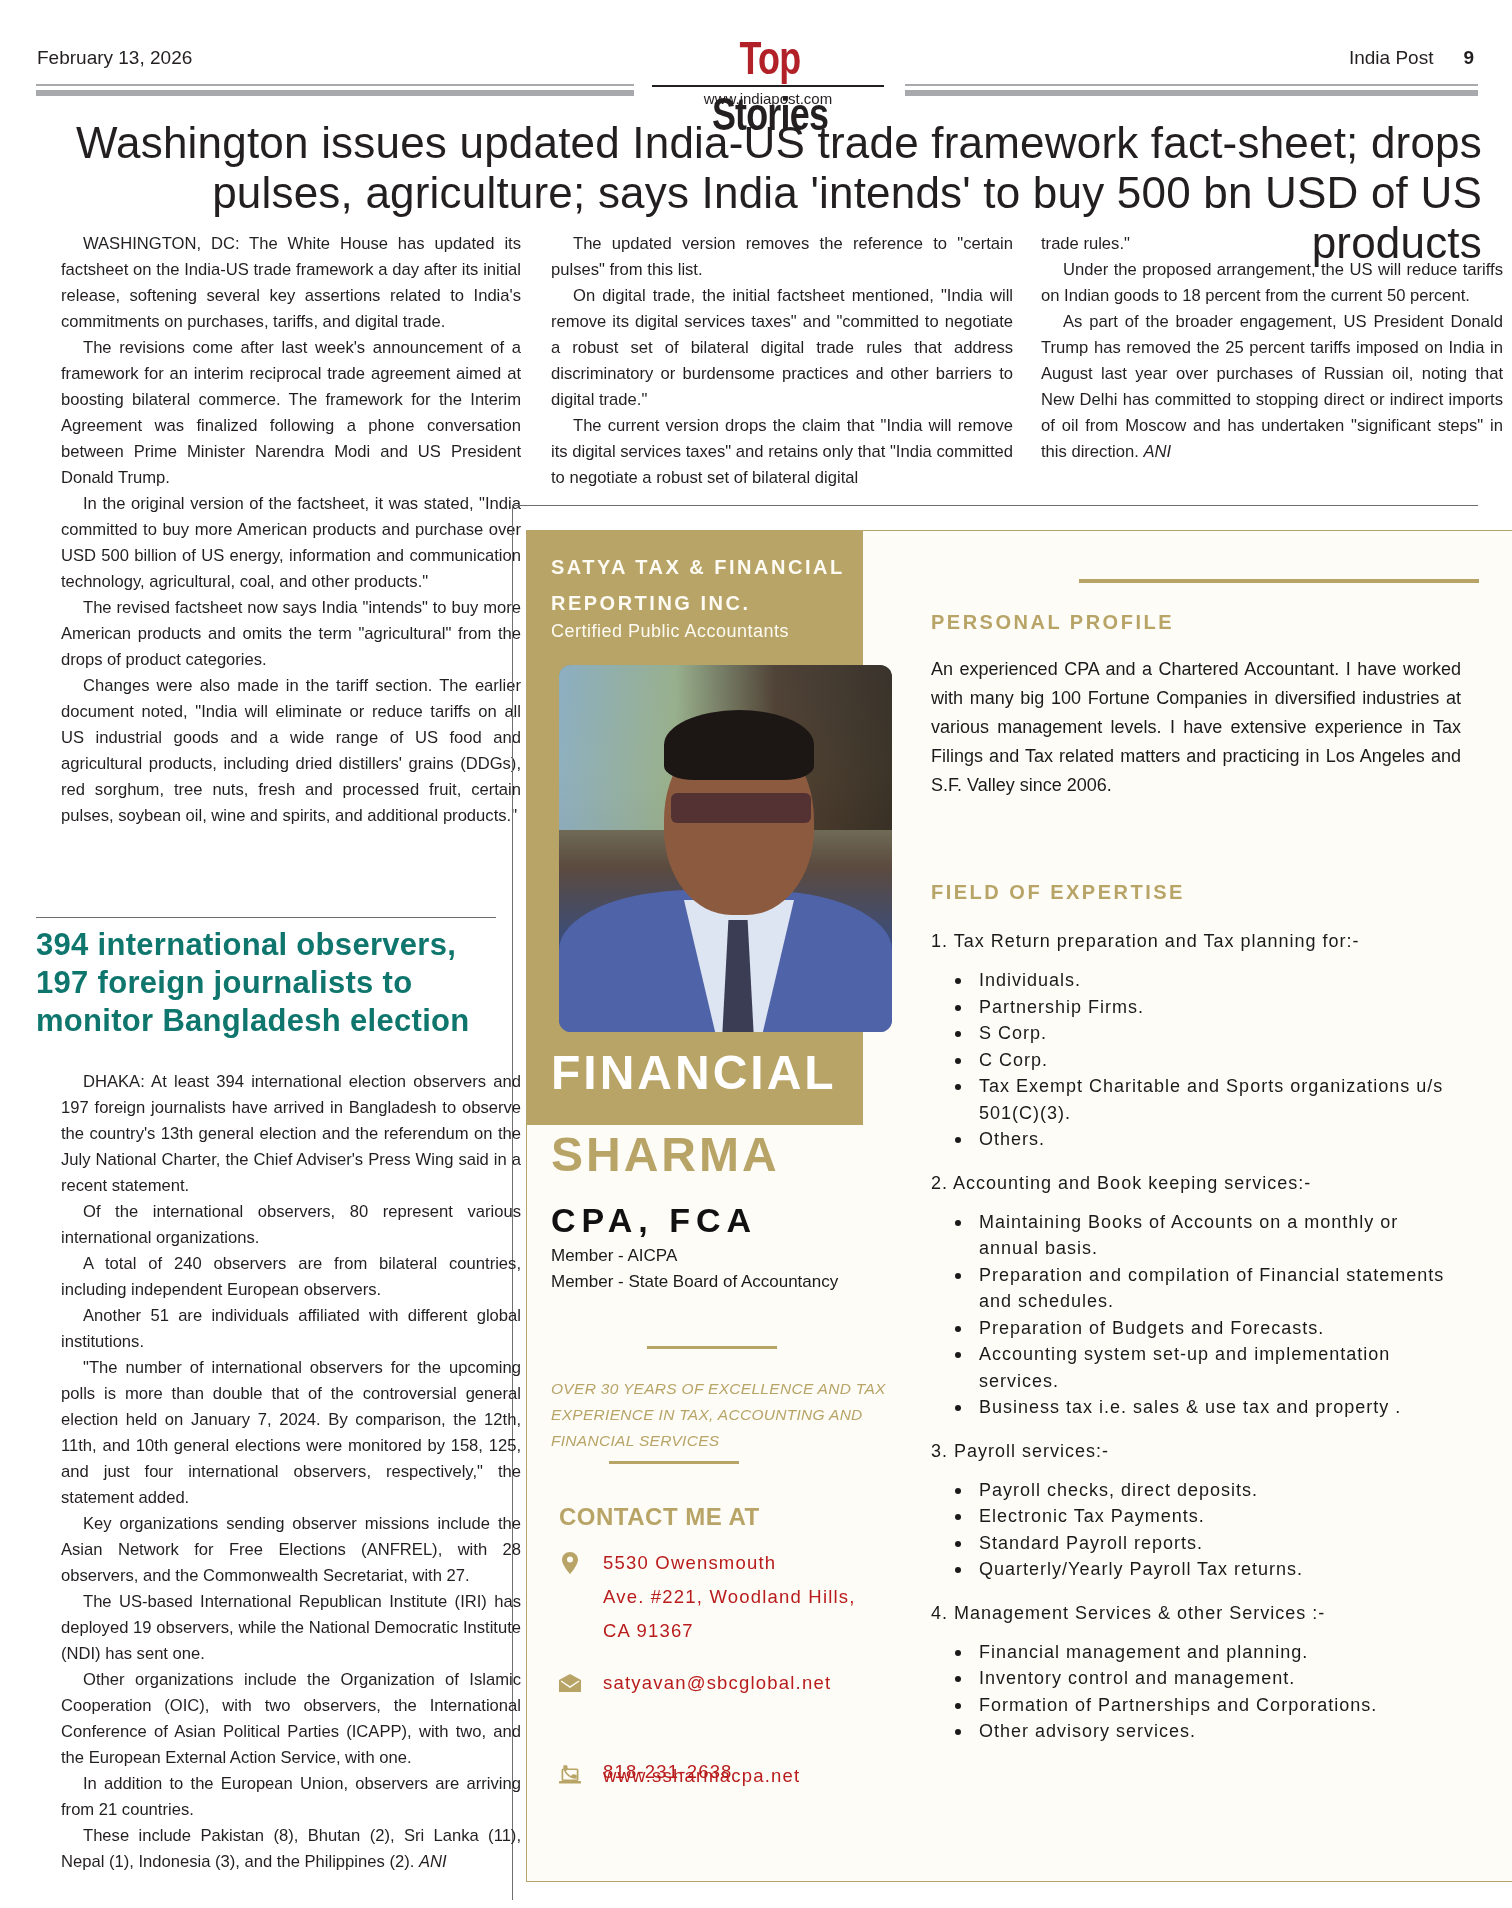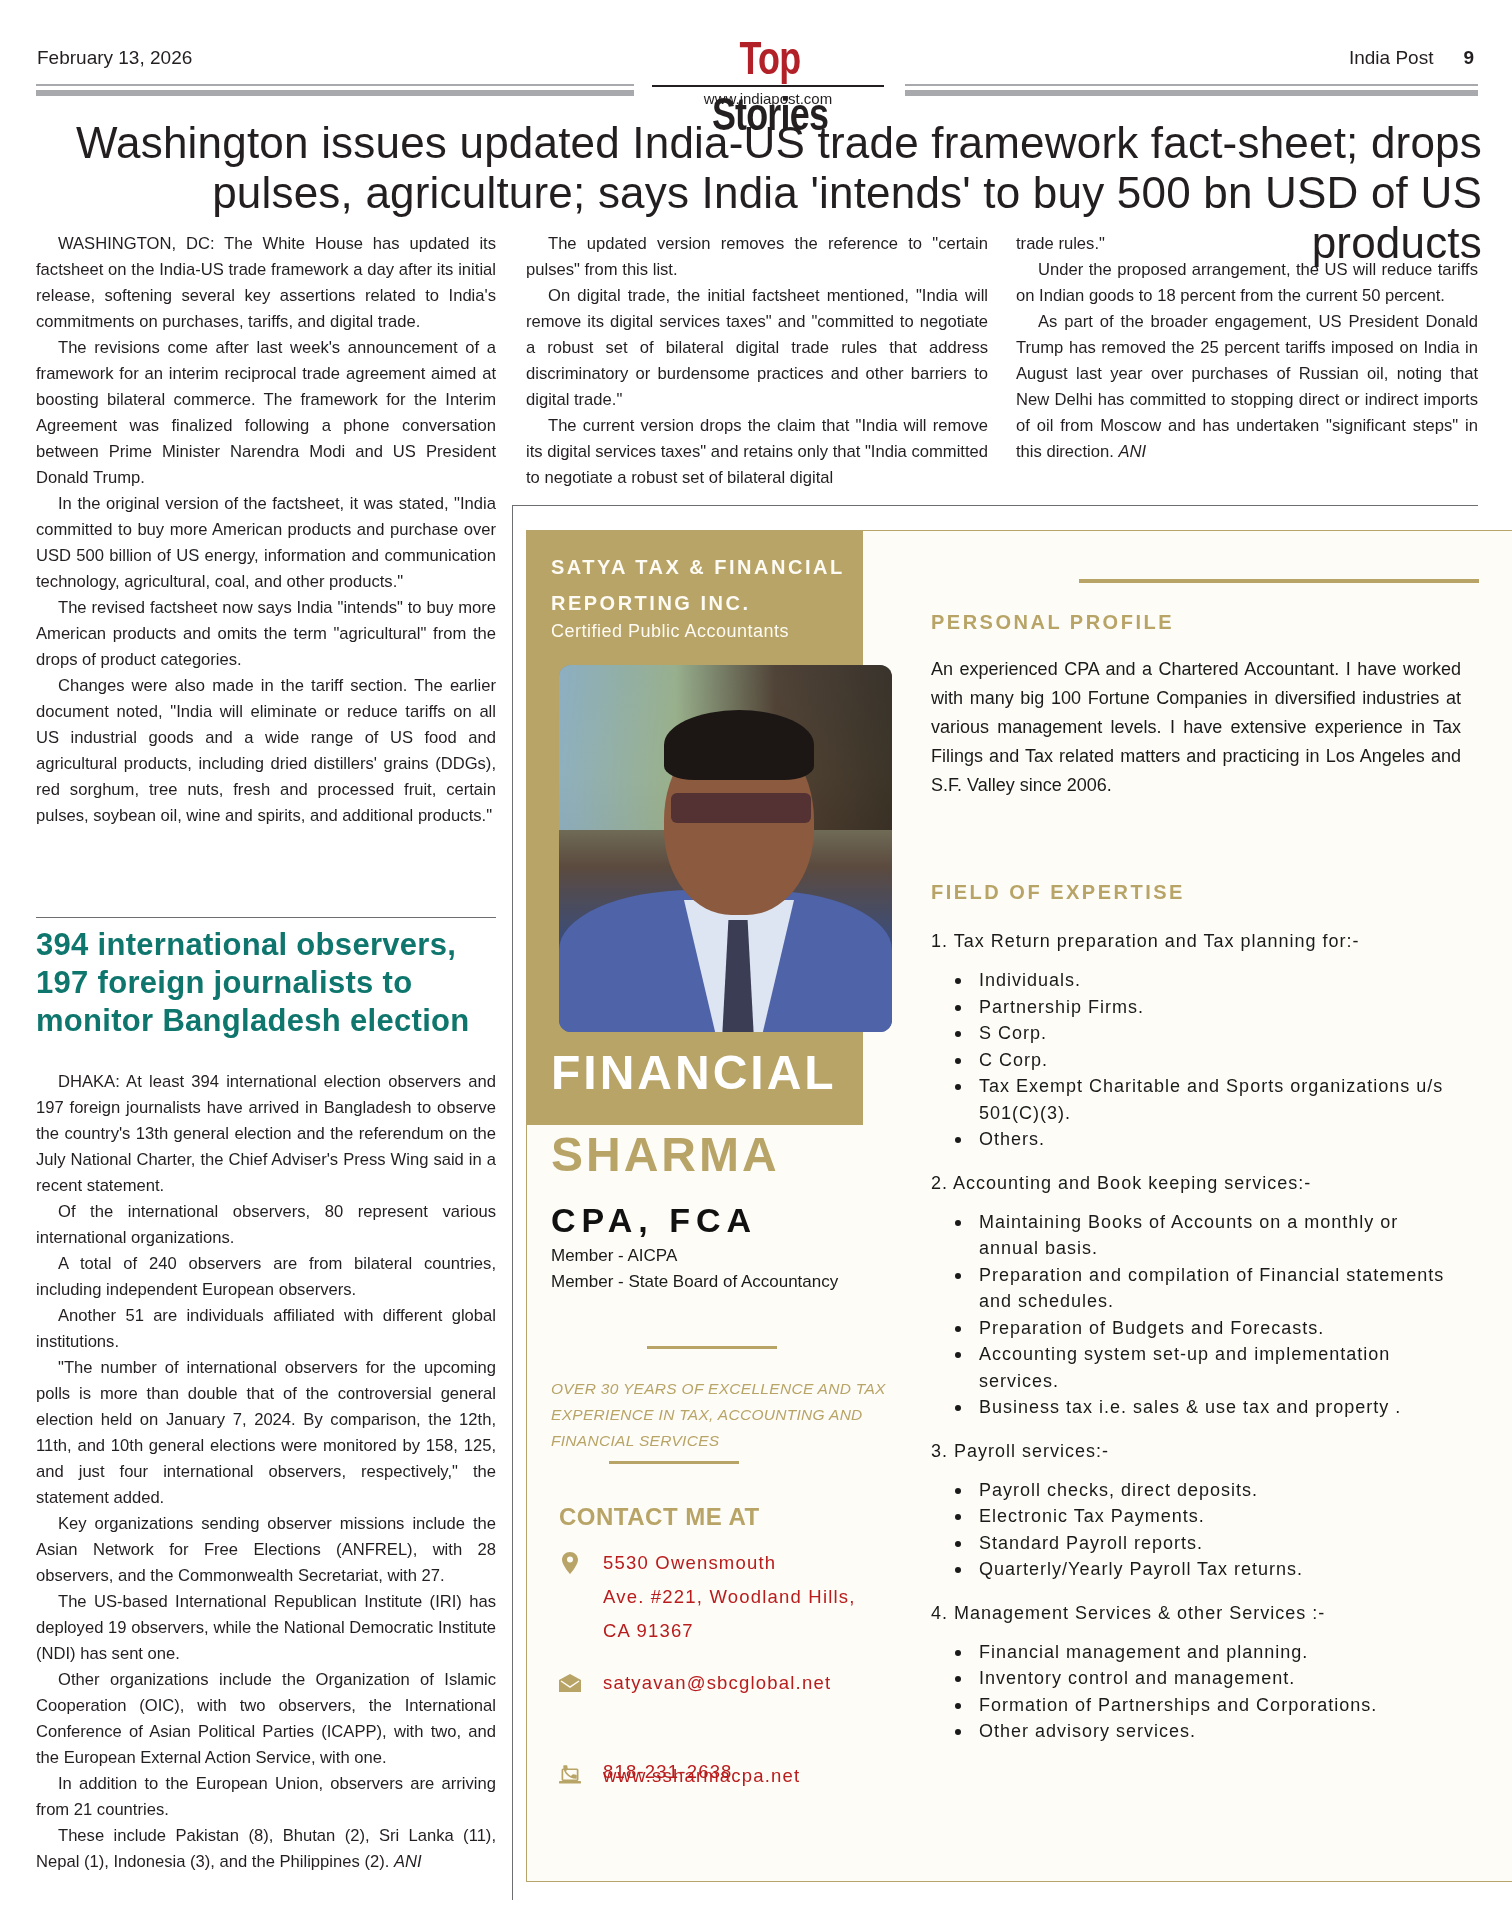--- a/index.html
+++ b/index.html
@@ -15,21 +15,21 @@
   .mast-logo .stories { color: #231f20; }
   .mast-logo-rule { position: absolute; left: 652px; top: 85px; width: 232px; height: 2px; background: #231f20; }
   .mast-url { position: absolute; left: 652px; top: 90px; width: 232px; text-align: center; font-size: 15px; color: #231f20; }
   .rule-thin { position: absolute; height: 2px; background: #a7a9ac; }
   .rule-thick { position: absolute; height: 6px; background: #a7a9ac; }
 
   
   .headline { position: absolute; left: 30px; top: 118px; width: 1452px; text-align: right; font-size: 44px; line-height: 50px; font-weight: normal; color: #231f20; letter-spacing: 0.2px; }
 
   
-  .col { position: absolute; font-size: 16.6px; line-height: 26px; text-align: justify; color: #231f20; }
+  .col { position: absolute; font-size: 16.6px; line-height: 26px; text-align: justify; color: #231f20; margin-left: 25px; }
   .col p { text-indent: 22px; }
   .col p.noind { text-indent: 0; }
   .col i { font-style: italic; }
   .col1 { left: 36px; top: 231px; width: 460px; }
   .col2 { left: 526px; top: 231px; width: 462px; }
   .col3 { left: 1016px; top: 231px; width: 462px; }
 
   .vrule { position: absolute; left: 512px; top: 505px; width: 1px; height: 1395px; background: #6d6e71; }
   .hrule-top { position: absolute; left: 512px; top: 505px; width: 966px; height: 1px; background: #6d6e71; }
   .hrule-col1 { position: absolute; left: 36px; top: 917px; width: 460px; height: 1px; background: #6d6e71; }

